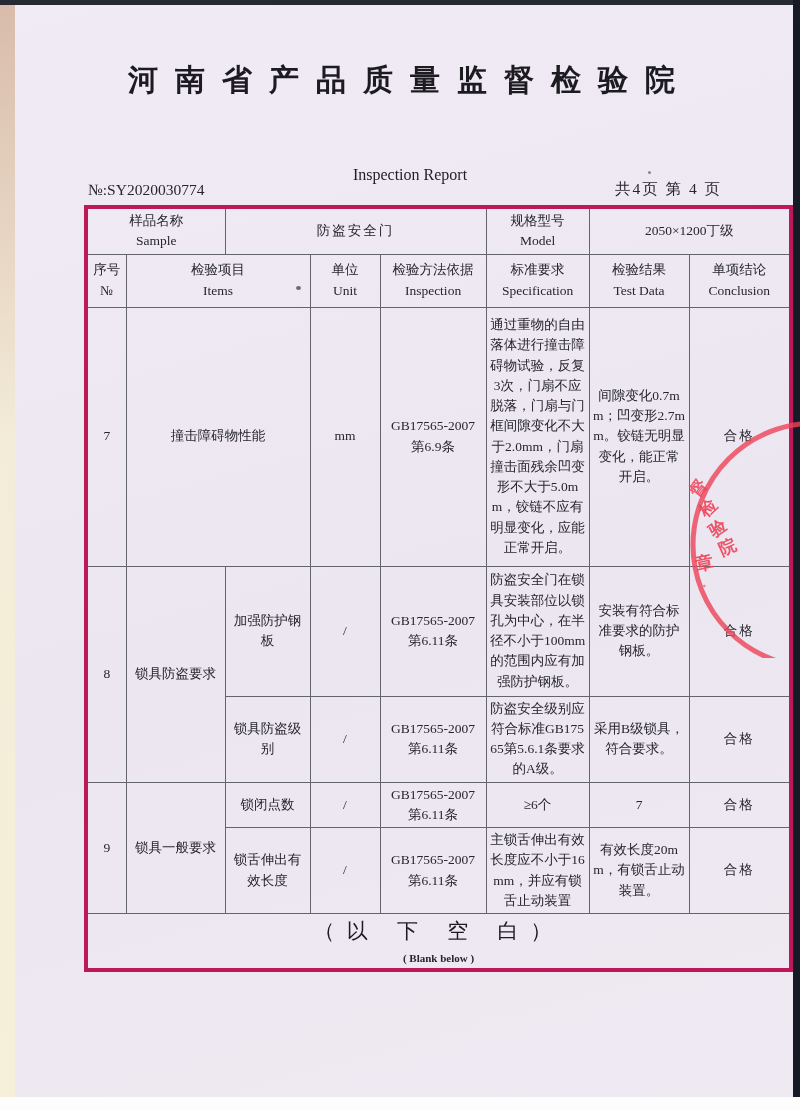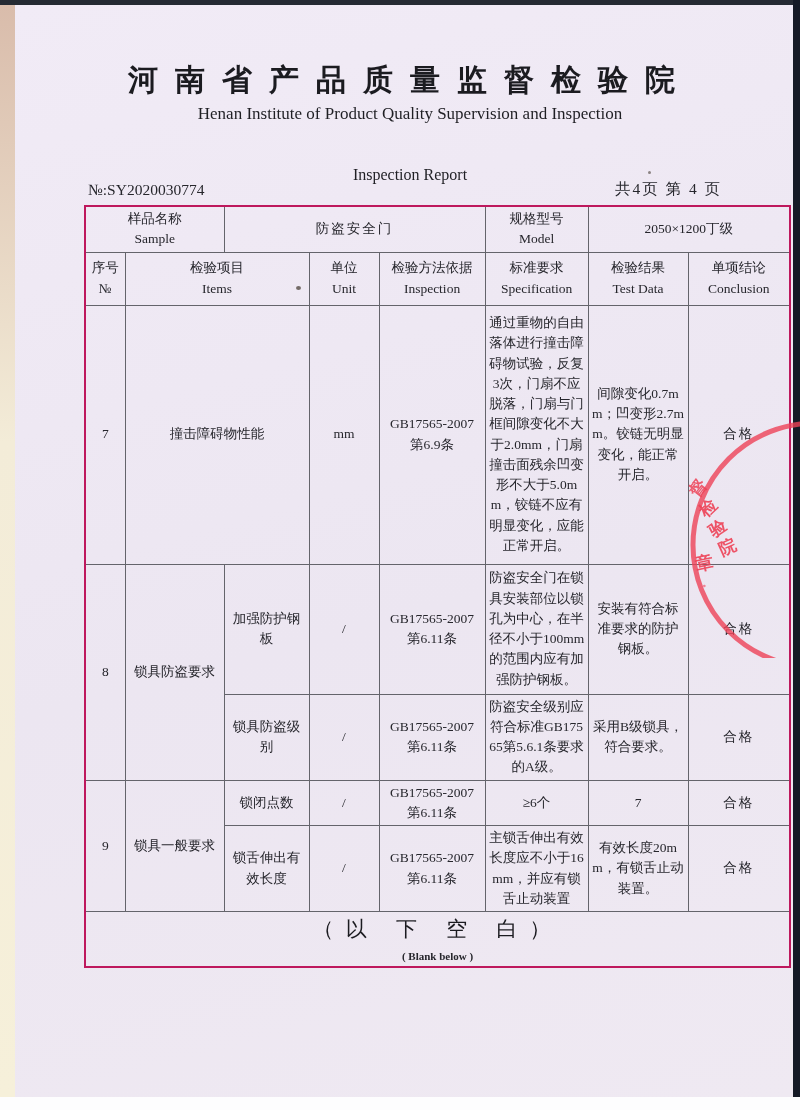--- a/index.html
+++ b/index.html
@@ -17,21 +17,21 @@
   .org-en{position:absolute;left:30px;top:104px;width:760px;text-align:center;
           font-size:17px;color:#1f1f24;}
   .title-cn{position:absolute;left:30px;top:128px;width:760px;text-align:center;
           font-size:29px;font-weight:bold;letter-spacing:36px;text-indent:36px;color:#1b1b20;}
   .title-en{position:absolute;left:30px;top:166px;width:760px;text-align:center;
           font-size:16px;color:#1f1f24;}
   .report-no{position:absolute;left:88px;top:181px;font-size:15.5px;}
   .pages{position:absolute;right:78px;top:179px;font-size:15.5px;letter-spacing:2px;}
 
   table.rpt{position:absolute;left:84px;top:205px;width:705px;border-collapse:collapse;
-            table-layout:fixed;border:2px solid #be185d;}
+            table-layout:fixed;border:4px solid #be185d;}
   table.rpt td{border:1px solid #64646b;text-align:center;vertical-align:middle;
             font-size:13.5px;line-height:1.5;padding:2px 3px;color:#26262c;
             word-break:break-all;overflow:hidden;}
   .en{font-size:13.5px;}
   .pre{white-space:pre-line;line-height:1.55;}
   .spec{font-size:13px;line-height:1.42;padding:2px 2px;}
   .group-cell{font-size:15px;padding:0 8px;line-height:1.6;}
   .sub-cell{font-size:14px;line-height:1.6;}
   .concl{font-size:14px;letter-spacing:2px;}
   .num{font-size:14px;}
@@ -50,21 +50,20 @@
 </head>
 <body>
 
 <div class="page">
   <div class="edge-top"></div>
   <div class="edge-left"></div>
   <div class="edge-right"></div>
   <div class="paper"></div>
 
   <div class="org-cn">河南省产品质量监督检验院</div>
-  <div class="org-en">Henan Institute of Product Quality Supervision and Inspection</div>
   <div class="title-en">Inspection Report</div>
   <div class="report-no">№:SY2020030774</div>
   <div class="pages">共4页  第 4 页</div>
 
   <table class="rpt">
     <colgroup>
       <col style="width:40px">
         <col style="width:99px">
         <col style="width:85px">
         <col style="width:70px">

